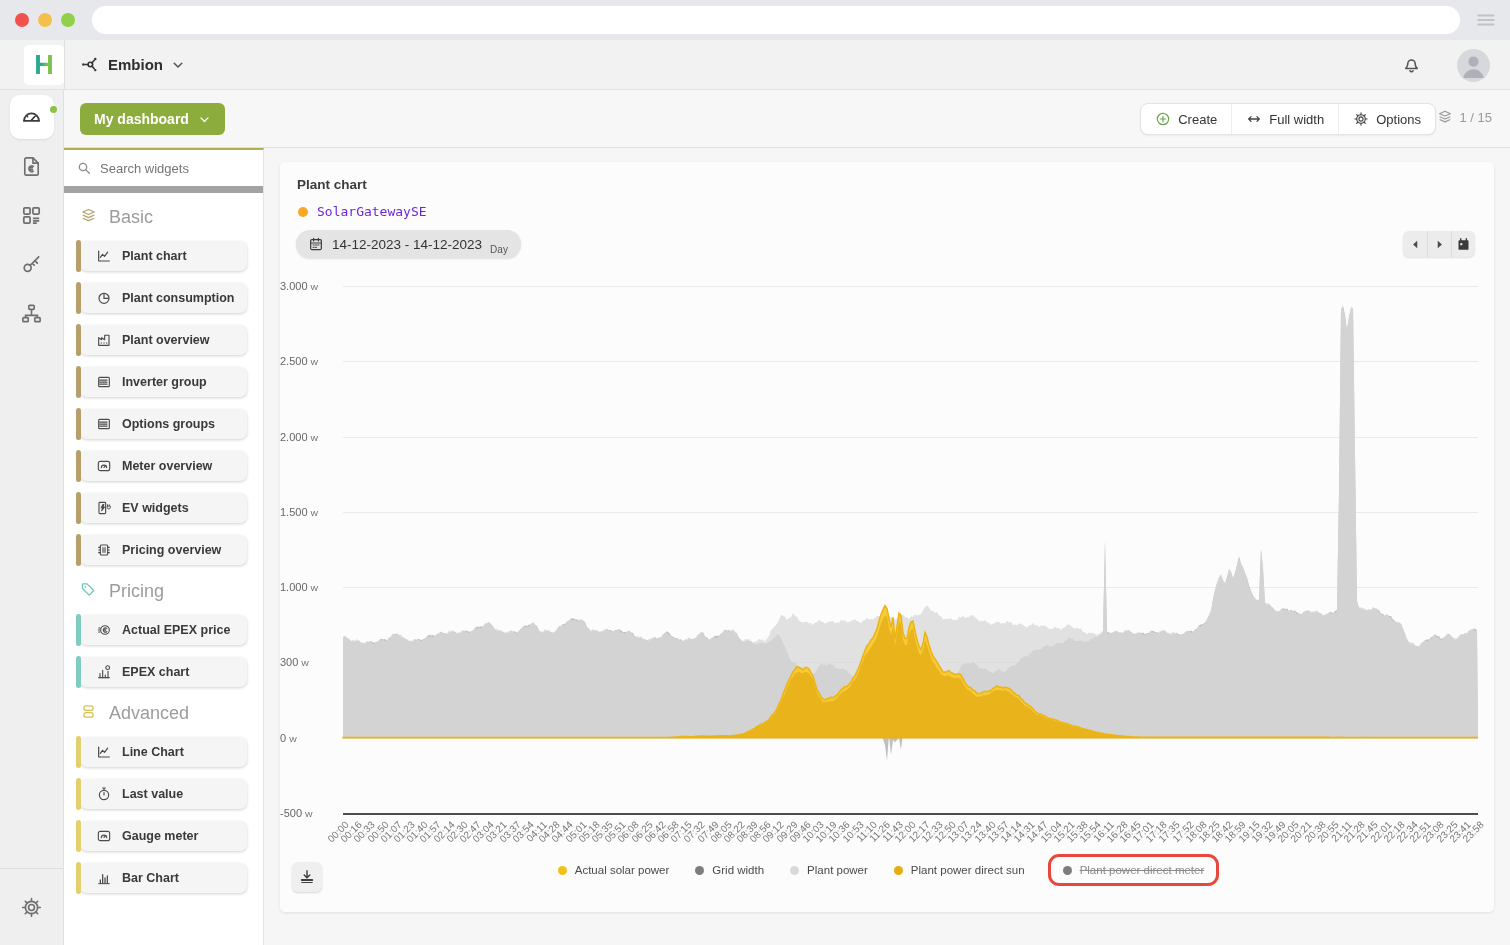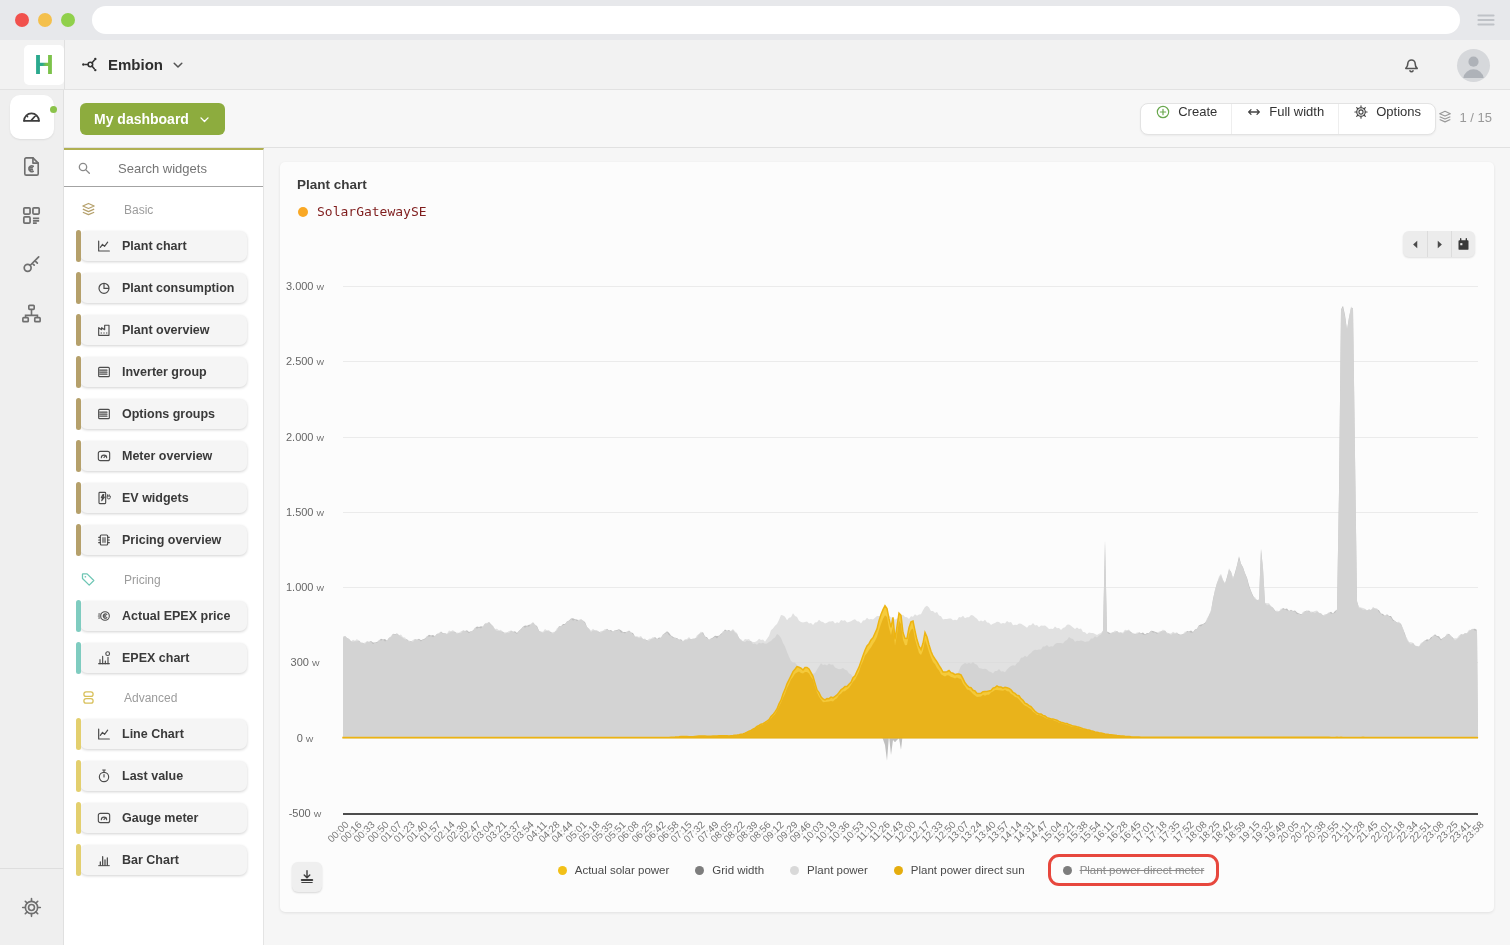--- a/index.html
+++ b/index.html
@@ -27,58 +27,58 @@
   .rail-item .ic{width:23px;height:23px}
   .rail-item.active{background:#fff;border-radius:10px;color:#3d3d3d;box-shadow:0 1px 2px rgba(0,0,0,.08)}
   .rail-item.active::after{content:'';position:absolute;right:-3px;top:11px;width:7px;height:7px;border-radius:50%;background:#8bc34a}
   .rail-bottom{position:absolute;bottom:0;left:0;width:100%;height:76px;border-top:1px solid #dedede;display:flex;align-items:center;justify-content:center;color:#6f6f6f}
   .rail-bottom .ic{width:23px;height:23px;cursor:pointer}
   
   .toolbar{position:absolute;left:64px;top:90px;width:1446px;height:58px;background:#f7f7f7;border-bottom:1px solid #e1e1e1;box-sizing:border-box}
   .dash-btn{position:absolute;left:16px;top:13px;height:32px;padding:0 14px;background:#8dac3e;border:0;border-radius:6px;color:#fff;font-size:14px;font-weight:700;display:flex;align-items:center;gap:9px;cursor:pointer;font-family:inherit}
   .dash-btn .chev{width:13px;height:13px;color:#fff}
   .seg{position:absolute;right:74px;top:13px;height:30px;display:flex;background:#fff;border:1px solid #e3e3e3;border-radius:8px;box-shadow:0 1px 2px rgba(0,0,0,.05);overflow:hidden}
-  .seg-btn{display:flex;gap:7px;padding:0 14px;font-size:13px;color:#333;border:0;border-left:1px solid #eee;background:transparent;cursor:pointer;font-family:inherit}
+  .seg-btn{display:flex;align-items:center;gap:7px;padding:0 14px;font-size:13px;color:#333;border:0;border-left:1px solid #eee;background:transparent;cursor:pointer;font-family:inherit}
   .seg-btn:first-child{border-left:0}
   .seg-btn .ic{width:16px;height:16px;color:#444}
   .seg-btn .ic.green{color:#6aa84f}
   .page-ind{position:absolute;right:18px;top:19px;display:flex;align-items:center;gap:6px;color:#999;font-size:13px}
   .page-ind .ic{width:16px;height:16px}
   
   .sidebar{position:absolute;left:64px;top:148px;width:200px;bottom:0;background:#fff;border-right:1px solid #e4e4e4;border-top:2px solid #b0b052;box-sizing:border-box}
-  .search{height:36px;border-bottom:1px solid #a3a3a3;display:flex;align-items:center;padding:0 12px;gap:24px;color:#8a8a8a}
+  .search{height:36px;border-bottom:7px solid #a3a3a3;display:flex;align-items:center;padding:0 12px;gap:6px;color:#8a8a8a}
   .search .ic{width:16px;height:16px;flex:none}
   .search input{border:0;outline:0;font-size:13px;color:#444;width:100%;background:transparent;font-family:inherit}
   .sections{padding:6px 14px 0 14px}
-  .sec-head{display:flex;align-items:center;gap:27px;color:#9c9c9c;font-size:12px;margin:16px 0 13px 2px}
+  .sec-head{display:flex;gap:12px;color:#9c9c9c;font-size:18px;margin:16px 0 13px 2px}
   .sec-head:first-child{margin-top:8px}
   .sec-head .ic{width:17px;height:17px}
   .wcard{position:relative;height:30px;background:#f5f5f5;border-radius:7px;box-shadow:0 1px 3px rgba(0,0,0,.18);display:flex;align-items:center;gap:10px;padding-left:16px;margin:0 2px 12px 2px;cursor:grab}
   .wcard .accent{position:absolute;left:-4px;top:-1px;bottom:-1px;width:5px;border-radius:5px}
   .wcard .wic{width:16px;height:16px;color:#4c4c4c;flex:none}
   .wcard .wlabel{font-size:12.5px;font-weight:700;color:#3a3a3a;white-space:nowrap}
   
   .main{position:absolute;left:264px;top:148px;right:0;bottom:0;background:#f6f6f6}
   .card{position:absolute;left:16px;top:14px;width:1214px;height:750px;background:#fcfcfc;border-radius:5px;box-shadow:0 1px 3px rgba(0,0,0,.09)}
   .c-title{position:absolute;left:17px;top:15px;font-size:13.5px;font-weight:700;color:#3c3c3c}
   .device{position:absolute;left:18px;top:42px;display:flex;align-items:center;gap:9px}
   .device .dd{width:10px;height:10px;border-radius:50%}
-  .device .dn{font-family:"DejaVu Sans Mono",monospace;font-size:13px;color:#7f1d1d}
+  .device .dn{font-family:"DejaVu Sans Mono",monospace;font-size:13px;color:#6d28d9}
   .pill{position:absolute;left:16px;top:68px;height:28px;background:#e4e4e4;border-radius:14px;display:flex;align-items:center;gap:8px;padding:0 13px 0 12px;font-size:13.5px;color:#333;box-shadow:0 1px 2px rgba(0,0,0,.12);cursor:pointer}
   .pill .ic{width:16px;height:16px;color:#3a3a3a;flex:none}
   .pill .gran{font-size:10px;color:#555;align-self:flex-end;margin-bottom:3px}
   .navg{position:absolute;right:19px;top:69px;height:26px;display:flex;background:#ececec;border-radius:6px;overflow:hidden;box-shadow:0 1px 2px rgba(0,0,0,.12)}
   .nav-btn{width:24px;border:0;border-left:1px solid #dcdcdc;background:transparent;display:flex;align-items:center;justify-content:center;color:#4a4a4a;cursor:pointer;padding:0}
   .nav-btn:first-child{border-left:0}
   .nav-btn .ic{width:13px;height:13px}
   .nav-btn .ic.solid{width:15px;height:15px;color:#3a3a3a}
   .plot{position:absolute;left:63px;top:124px;width:1135px;height:527px}
   .gl{position:absolute;left:0;width:100%;height:1px;background:#ebebeb}
   .gl.axis{background:#4d4d4d;height:2px}
-  .ylab{position:absolute;left:0;width:50px;text-align:center;font-size:11px;color:#666;transform:translateY(-50%);white-space:nowrap}
+  .ylab{position:absolute;left:0;width:50px;text-align:left;font-size:11px;color:#666;transform:translateY(-50%);white-space:nowrap}
   .ylab .unit{font-size:8px;color:#666;margin-left:3px}
   .xt{position:absolute;width:0}
   .xt span{position:absolute;right:0;top:2px;transform:rotate(-45deg);transform-origin:100% 0;font-size:10px;color:#777;white-space:nowrap}
   #series-svg{position:absolute;left:0;top:0;overflow:visible}
   .dl-btn{position:absolute;left:12px;top:700px;width:30px;height:30px;background:#efefef;border:0;border-radius:6px;color:#3f3f3f;display:flex;align-items:center;justify-content:center;box-shadow:0 1px 2px rgba(0,0,0,.15);cursor:pointer}
   .dl-btn .ic{width:18px;height:18px}
   .legend{position:absolute;left:0;right:0;top:702px;display:flex;justify-content:center;align-items:center;gap:26px}
   .leg-item{display:flex;align-items:center;gap:8px;font-size:11.5px;color:#4a4a4a;cursor:pointer}
   .leg-dot{width:9px;height:9px;border-radius:50%;flex:none}
   .leg-item.disabled .leg-lab{color:#8b8b8b;text-decoration:line-through}
@@ -499,20 +499,33 @@
     </div>
 </aside>
 
 <main class="main">
   <div class="card">
     <div class="c-title">Plant chart</div>
     <div class="device">
       <span class="dd" id="device-dot" style="background: rgb(249, 168, 37);"></span>
       <span class="dn">SolarGatewaySE</span>
     </div>
+    <div class="pill">
+      <span class="ic">
+          <svg viewBox="0 0 24 24">
+            <g fill="none" stroke="currentColor" stroke-width="1.8" stroke-linecap="round">
+              <rect x="4" y="5.5" width="16" height="15" rx="1.8"></rect>
+              <path d="M4 10.5h16M8.5 3.5v4M15.5 3.5v4"></path>
+              <path d="M7.5 13.5h2M11 13.5h2M14.5 13.5h2M7.5 17h2M11 17h2" stroke-width="1.4"></path>
+            </g>
+          </svg>
+        </span>
+      <span>14-12-2023 - 14-12-2023</span>
+      <span class="gran">Day</span>
+    </div>
     <div class="navg">
       <button class="nav-btn">
           <span class="ic">
             <svg viewBox="0 0 24 24">
               <path d="M15.2 5.2v13.6L7.6 12z" fill="currentColor"></path>
             </svg>
           </span>
         </button>
       <button class="nav-btn">
           <span class="ic">

